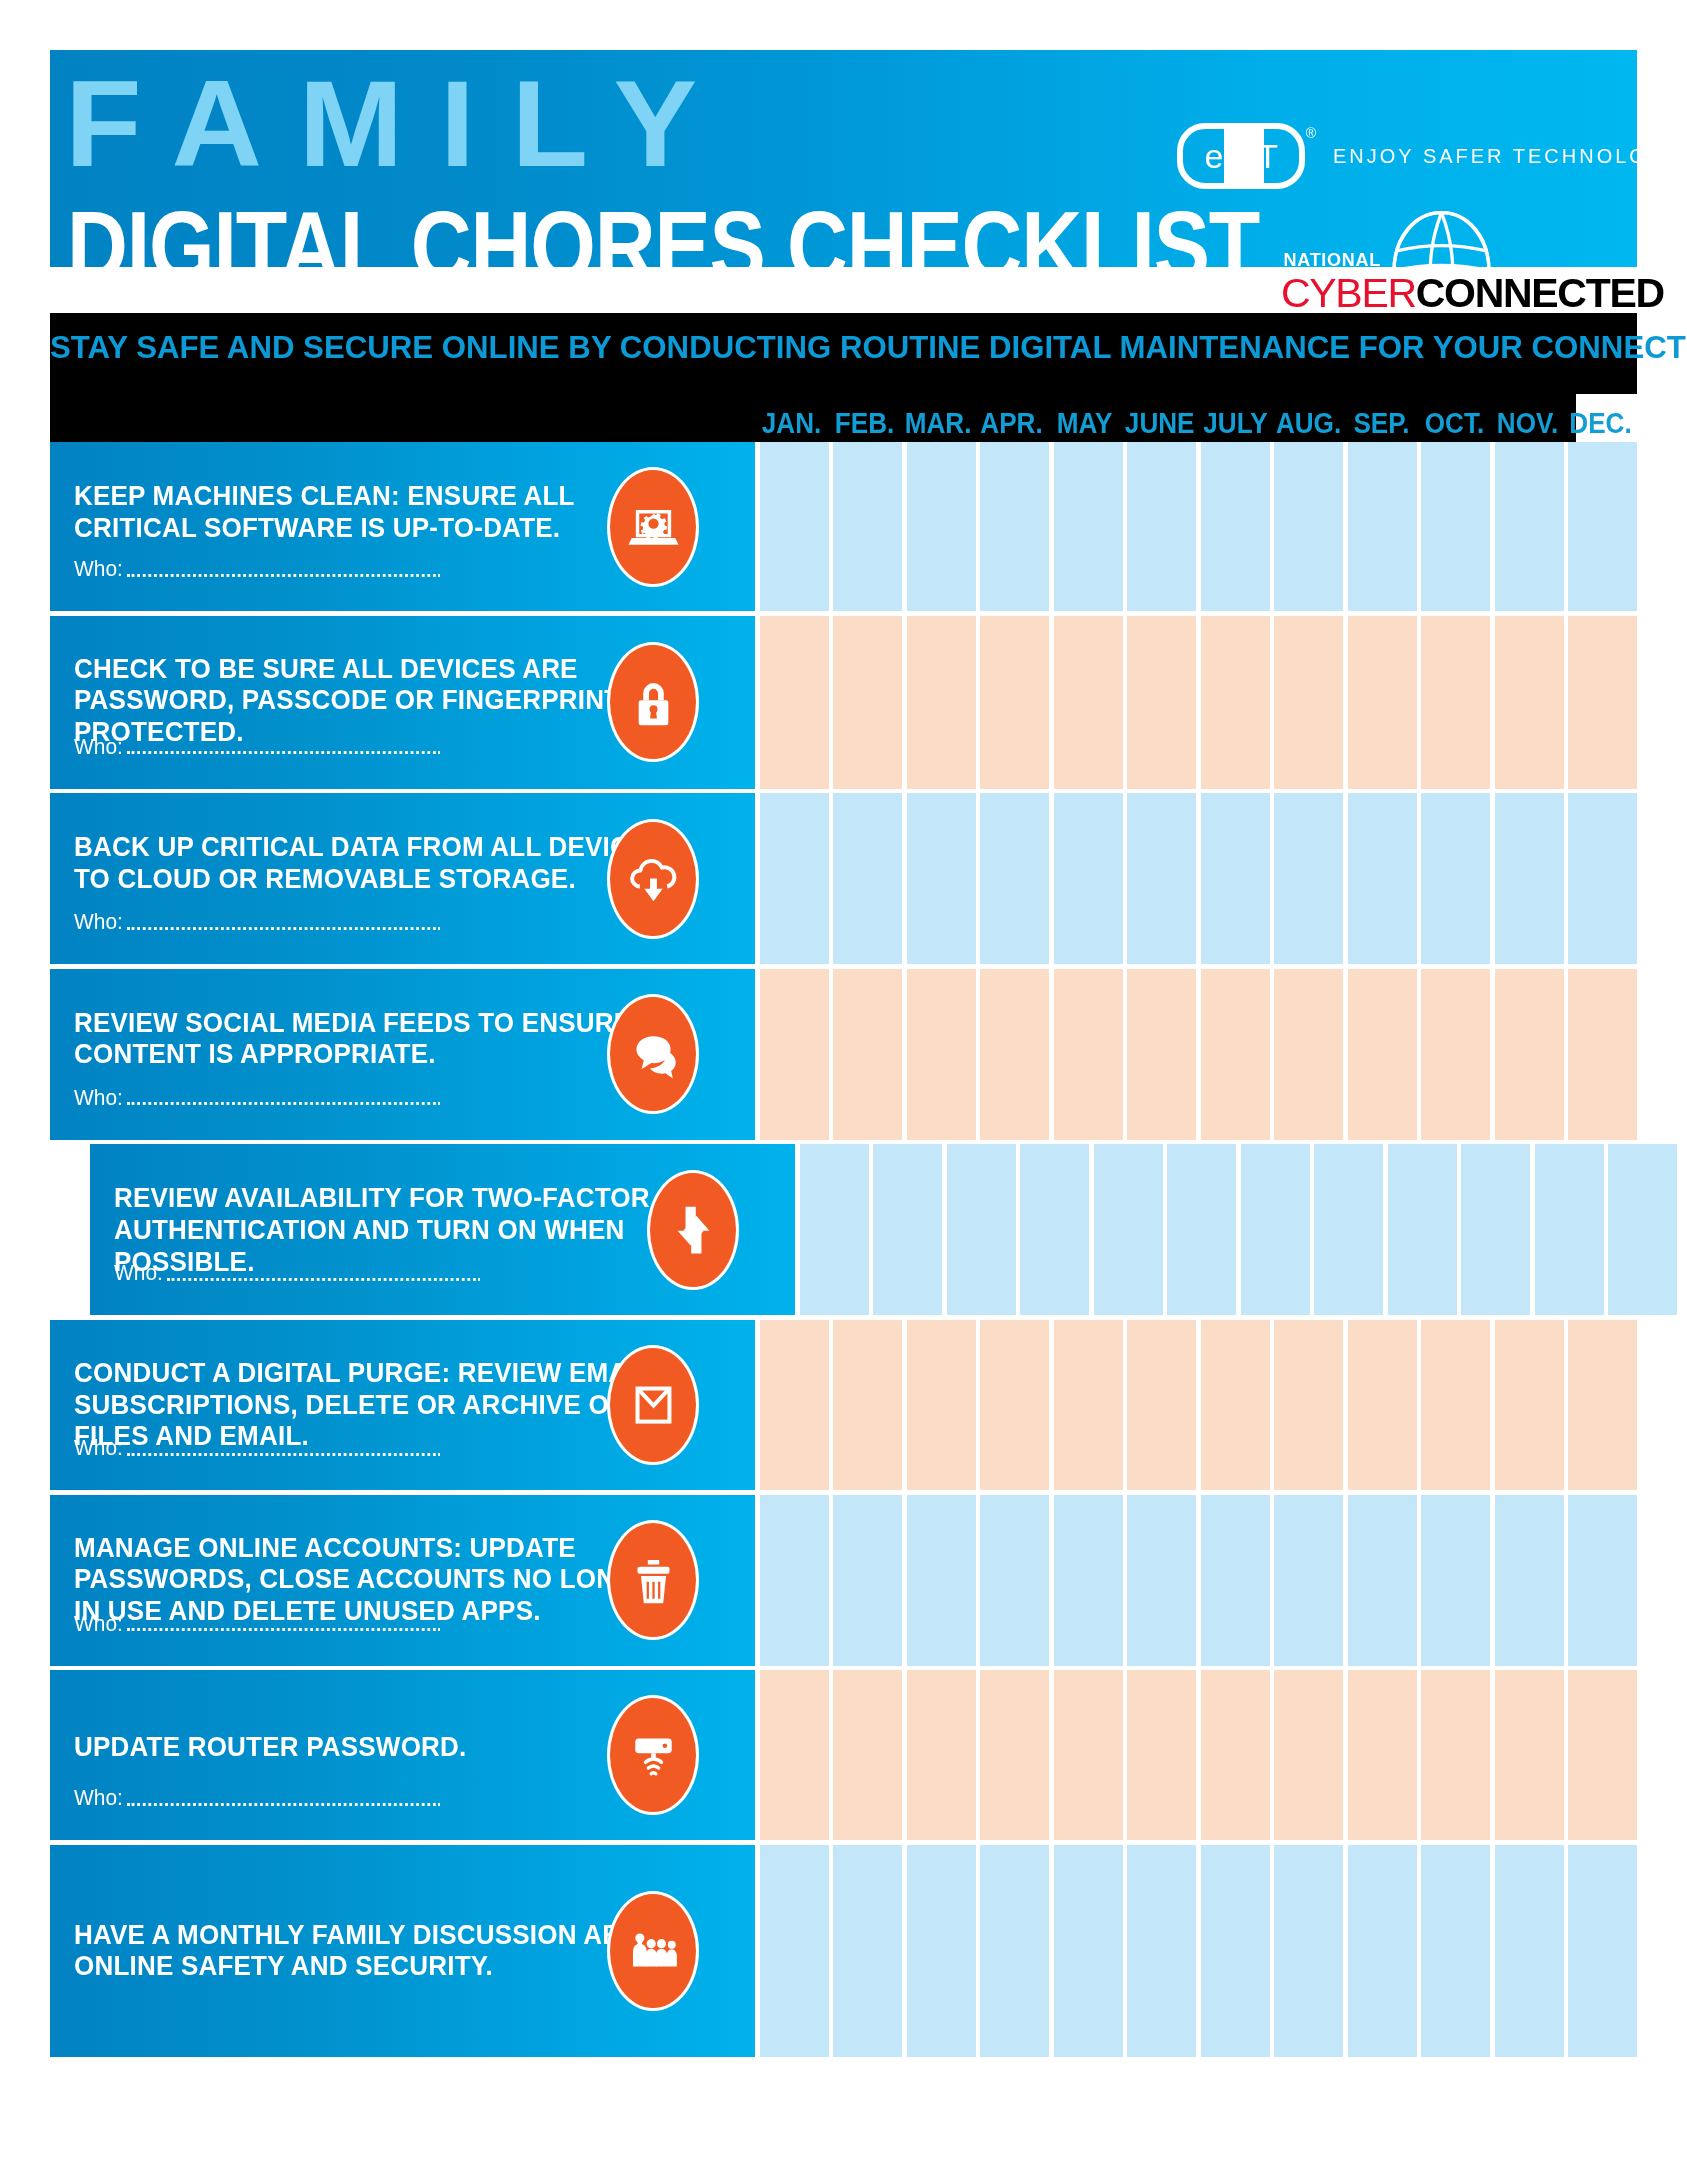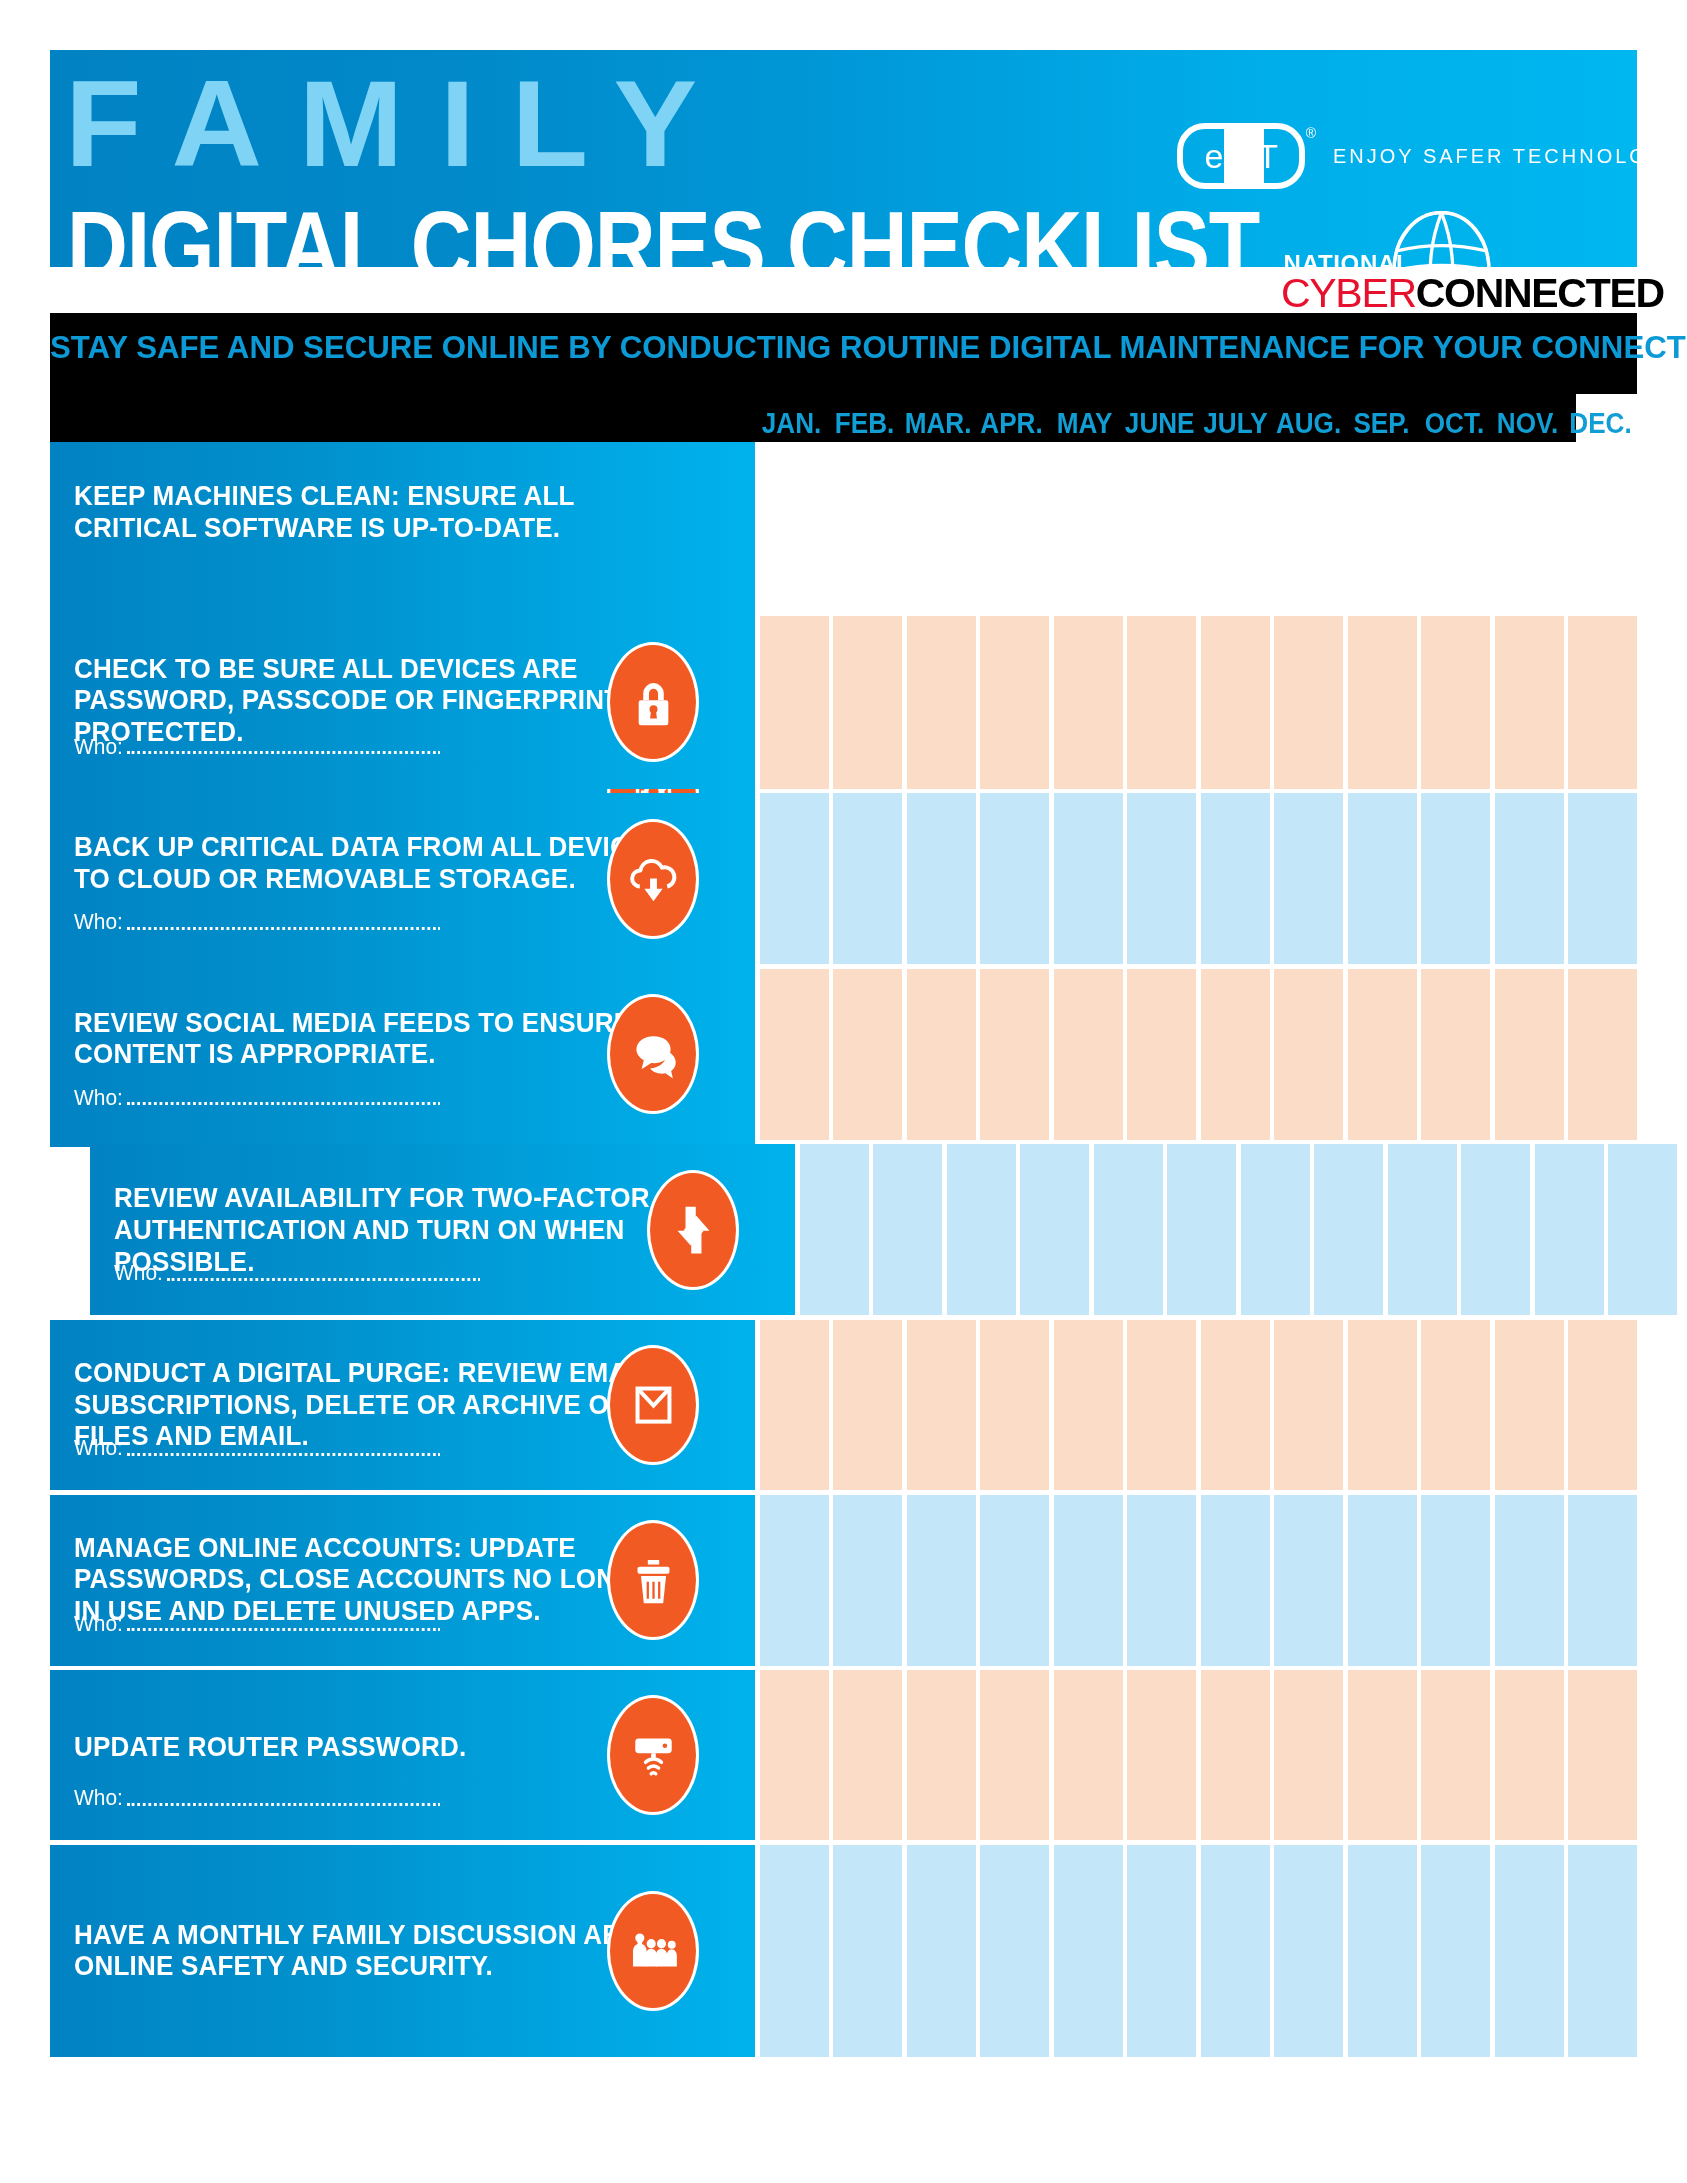--- a/index.html
+++ b/index.html
@@ -46,21 +46,21 @@
   .eset-reg{position:absolute;right:-17px;top:-4px;font-size:14px;color:#fff;}
   .eset-tag{
     font-family:"Liberation Sans",sans-serif;font-size:20px;color:#ffffff;letter-spacing:3px;
     white-space:nowrap;font-weight:400;
   }
 
   
   .ncsa{position:absolute;left:1227px;top:159px;width:311px;height:126px;}
   .ncsa-national{
     position:absolute;left:6.6px;top:41px;font-family:"Liberation Sans",sans-serif;
-    font-weight:bold;font-size:24px;color:#ffffff;letter-spacing:0.7px;
+    font-weight:bold;font-size:18px;color:#ffffff;letter-spacing:0.7px;
   }
   .ncsa-main{
     position:absolute;left:4px;top:64px;font-family:"Liberation Sans",sans-serif;
     font-weight:bold;font-size:41px;line-height:1;white-space:nowrap;letter-spacing:-1.3px;
   }
   .ncsa-cyber{color:#e8112d;font-weight:400;}
   .ncsa-security{color:#000000;font-weight:bold;}
   .ncsa-alliance{
     position:absolute;left:112px;top:102px;font-family:"Liberation Sans",sans-serif;
     font-weight:bold;font-size:21px;color:#e8112d;letter-spacing:0.3px;
@@ -188,21 +188,21 @@
         <div class="m">JULY</div>
         <div class="m">AUG.</div>
         <div class="m">SEP.</div>
         <div class="m">OCT.</div>
         <div class="m">NOV.</div>
         <div class="m">DEC.</div>
       </div>
   </div>
 
   <div class="table" id="table-body">
-      <div class="row blue" style="height: 169px; flex-direction: column;">
+      <div class="row blue" style="height: 169px;">
         <div class="taskcell">
           <div class="task-inner">
             <div class="task-title" style="top: 38px;">KEEP MACHINES CLEAN: ENSURE ALL CRITICAL SOFTWARE IS UP-TO-DATE.</div>
             <div class="task-who" style="bottom: 29px;">
               <span>Who:</span>
               <span class="dots"></span>
             </div>
             <div class="icon-badge">
               <svg viewBox="0 0 100 100">
                 <g fill="#fff">

